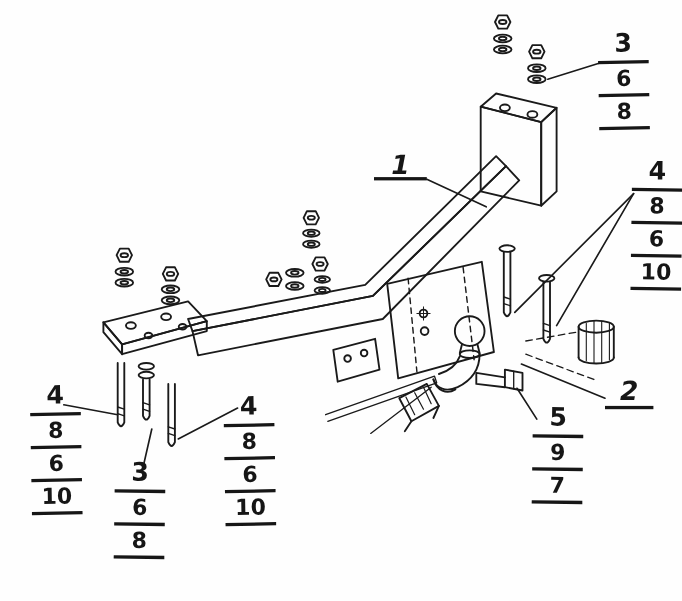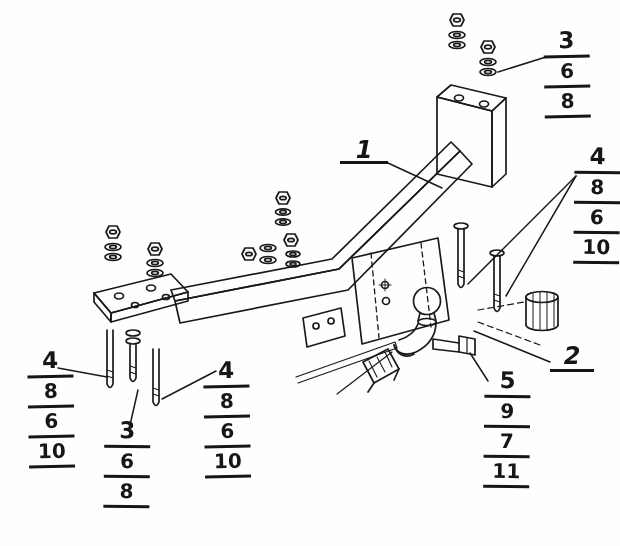--- a/index.html
+++ b/index.html
@@ -254,16 +254,15 @@
     <div class="cell header">4</div>
     <div class="cell">8</div>
     <div class="cell">6</div>
     <div class="cell">10</div>
   </div>
 
   <div class="stack tilt-b" style="left:484px; top:366px;">
     <div class="cell header">5</div>
     <div class="cell">9</div>
     <div class="cell">7</div>
-    <div class="cell">11</div>
   </div>
 
 </div>
 
 </body></html>

